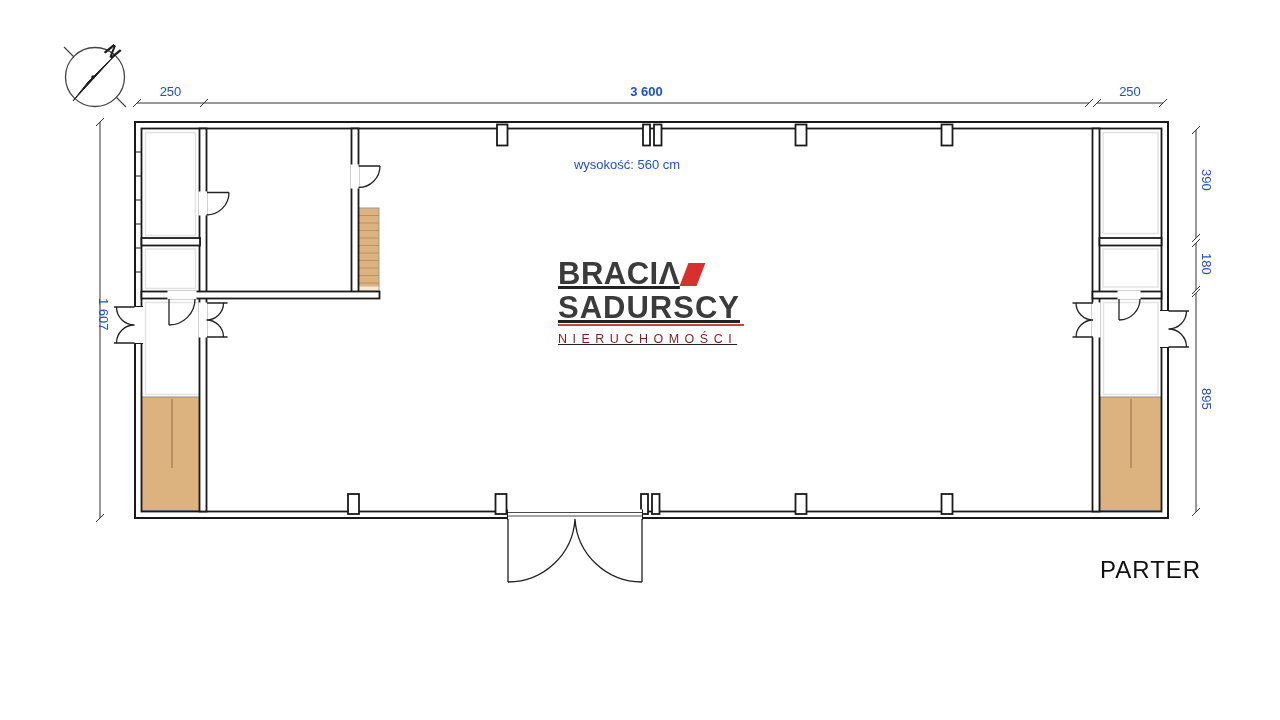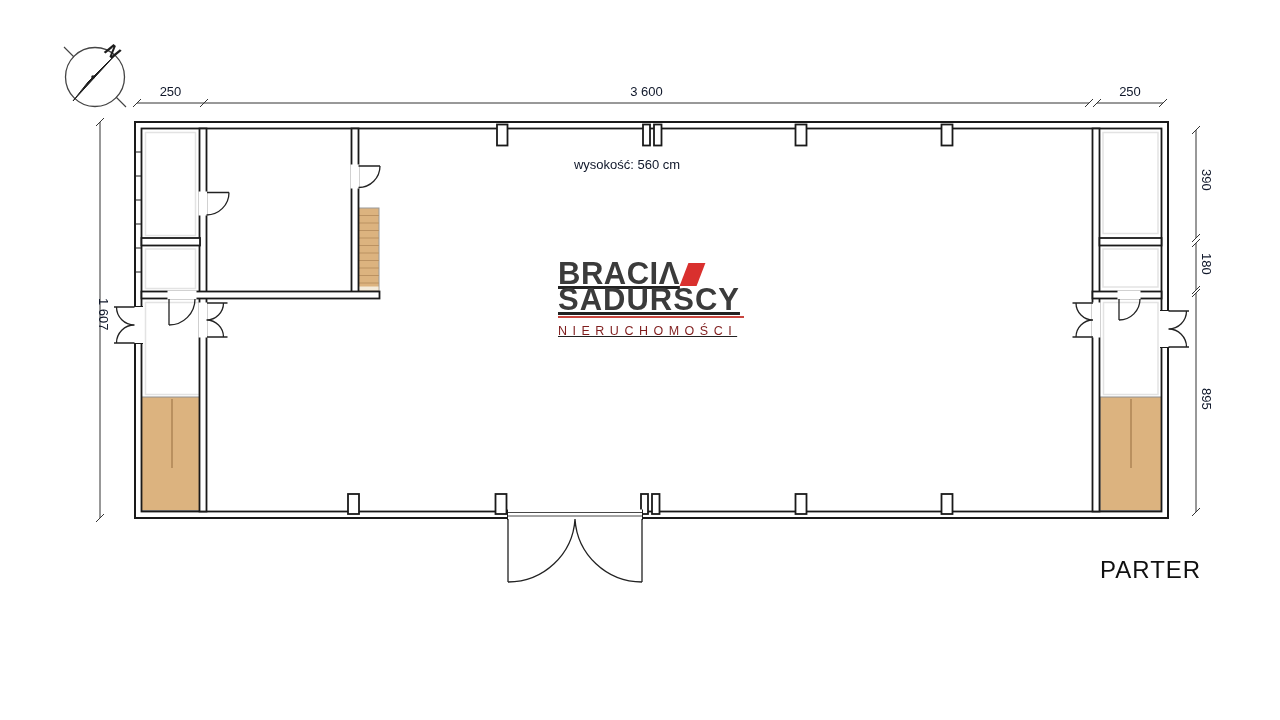--- a/index.html
+++ b/index.html
@@ -1,29 +1,29 @@
 <!DOCTYPE html>
 <html><head>
 <meta charset="utf-8">
 <style>
   html,body{margin:0;padding:0;background:#fff;}
   .stage{position:relative;width:1280px;height:720px;background:#ffffff;overflow:hidden;
          font-family:"Liberation Sans",sans-serif;color:#222;}
   .stage svg{position:absolute;left:0;top:0;}
-  .label{position:absolute;white-space:nowrap;color:#0f172a;}
+  .label{position:absolute;white-space:nowrap;color:#1d4ed8;}
   .dim{font-size:13px;}
   .dim.h{text-align:center;}
   .dim.v{writing-mode:vertical-rl;}
   .note{font-size:13px;text-align:center;}
   .floor-name{font-size:24px;letter-spacing:1px;color:#101010;}
   
   .logo{position:absolute;left:558px;top:261px;width:200px;text-decoration:underline;}
   .logo .row1{display:flex;align-items:flex-start;height:26px;}
   .brand{font-weight:700;font-size:31px;line-height:26px;letter-spacing:0.5px;color:#3b3b3b;}
-  .brand.l2{letter-spacing:1px;margin-top:0px;}
+  .brand.l2{letter-spacing:1px;margin-top:8px;}
   .pgram{width:17px;height:23px;margin-left:4px;margin-top:2px;transform:skewX(-21deg);}
   .logo .divider{height:2px;width:186px;margin-top:3px;}
   .brand-sub{font-size:12.5px;letter-spacing:5.5px;color:#7f1d1d;margin-top:6px;font-weight:500;}
 </style>
 </head>
 <body>
 
 <div class="stage">
 
   <svg width="1280" height="720" viewBox="0 0 1280 720">
@@ -118,21 +118,21 @@
     <g>
       <circle cx="95" cy="77" r="29.5" fill="none" stroke="#444" stroke-width="1.3"></circle>
       <path d="M64,47 L74,57 M116,97 L126,107" stroke="#444" stroke-width="1.2"></path>
       <polygon points="117,53 73,101 88,82" fill="#1d1d1d" stroke="#1d1d1d" stroke-width="1"></polygon>
       <circle cx="93" cy="77" r="1.8" fill="#1d1d1d"></circle>
       <text x="107" y="58" transform="rotate(40 114 50)" font-family="Liberation Sans, sans-serif" font-size="18" font-style="italic" font-weight="700" fill="#1d1d1d">N</text>
     </g>
   </svg>
 
   <div class="label dim h" style="left:137px;top:84px;width:67px;">250</div>
-  <div class="label dim h" style="left:204px;top:84px;width:885px;">3 600</div>
+  <div class="label dim h" style="left:204px;top:84px;width:885px;font-weight:bold;">3 600</div>
   <div class="label dim h" style="left:1097px;top:84px;width:66px;">250</div>
   <div class="label dim v" style="left:96px;top:298px;">1 607</div>
   <div class="label dim v" style="left:1199px;top:169px;">390</div>
   <div class="label dim v" style="left:1199px;top:253px;">180</div>
   <div class="label dim v" style="left:1199px;top:388px;">895</div>
 
   <div class="label note" style="left:547px;top:157px;width:160px;">wysokość: 560 cm</div>
   <div class="label floor-name" style="left:1100px;top:556px;">PARTER</div>
 
   <div class="logo">

